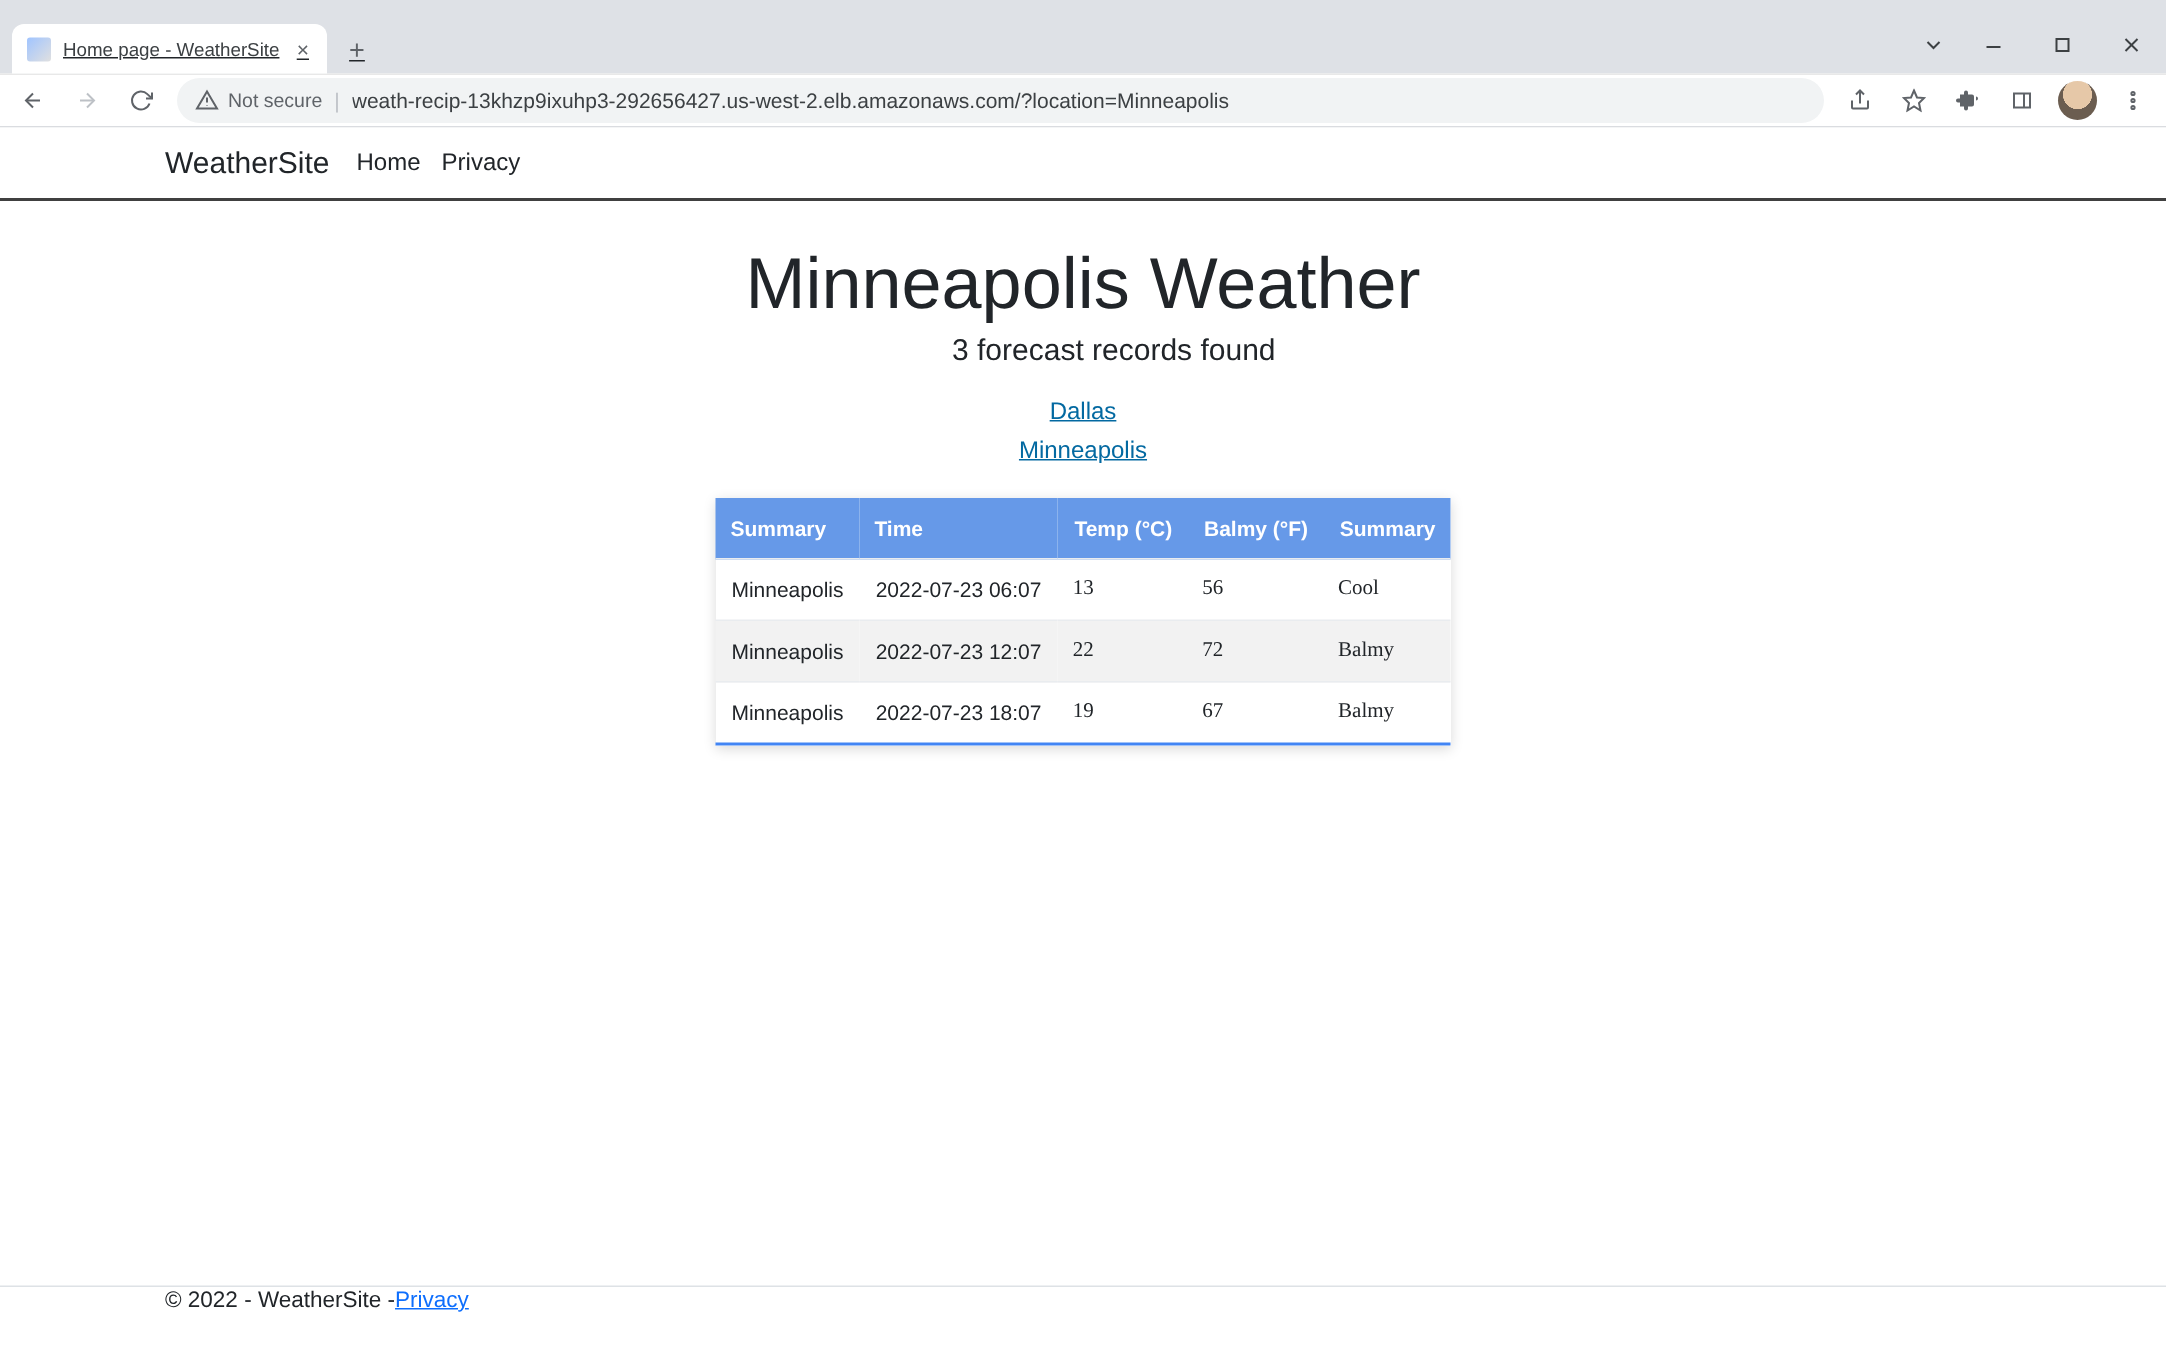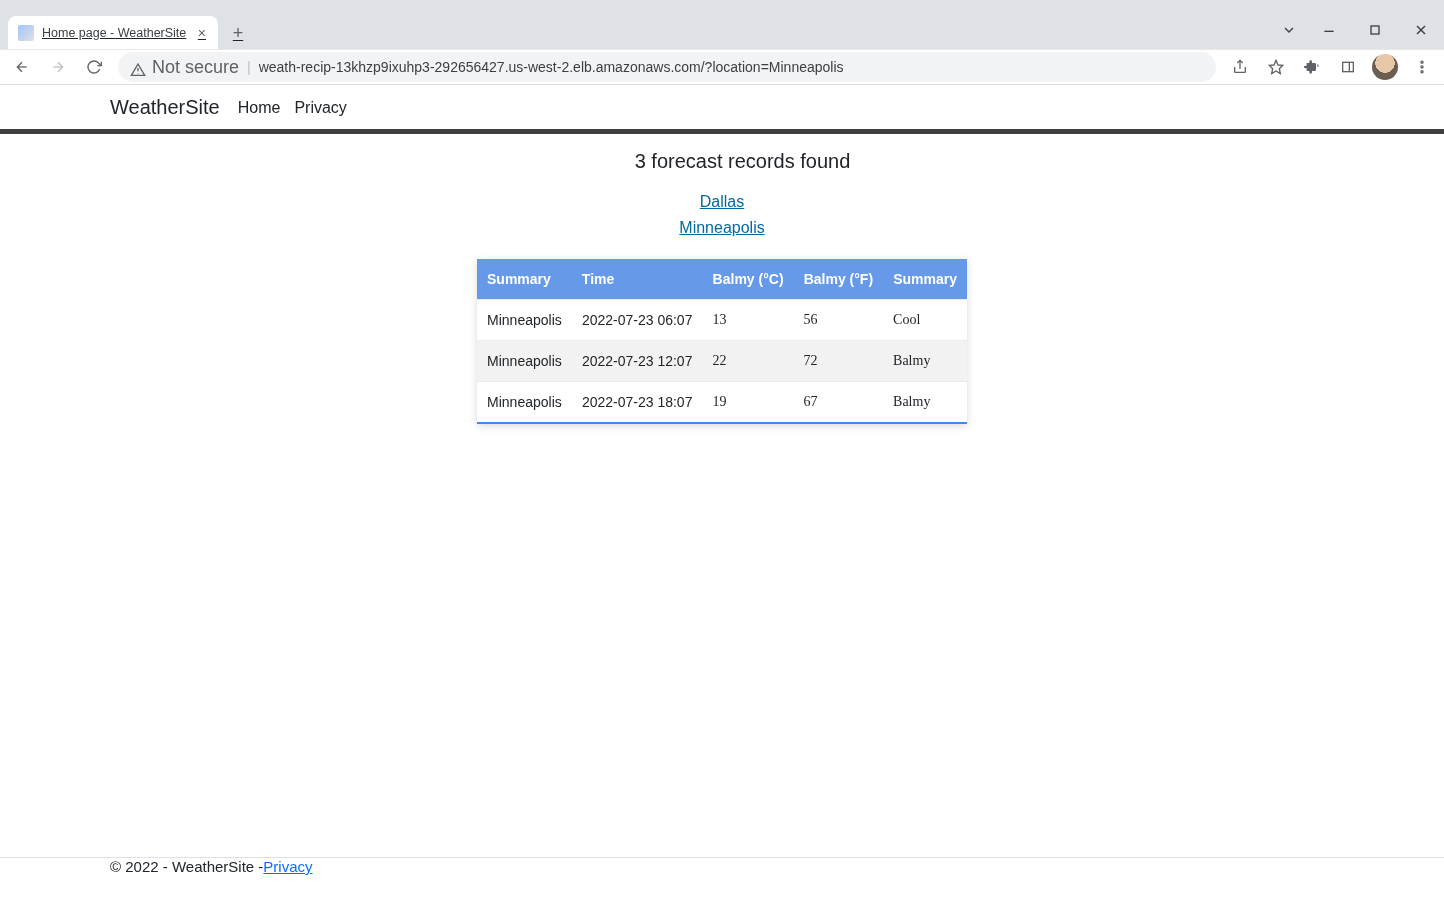--- a/index.html
+++ b/index.html
@@ -13,28 +13,28 @@
     .tab .tab-close { margin-left: auto; font-size: 14px; color: #5f6368; cursor: pointer; padding: 0 2px; }
     .new-tab { width: 28px; height: 28px; display: flex; align-items: center; justify-content: center; color: #5f6368; font-size: 18px; margin-left: 6px; margin-bottom: 2px; cursor: pointer; border-radius: 50%; }
     .window-controls { margin-left: auto; display: flex; align-items:center; height:39px; }
     .win-ctrl { width: 46px; height: 30px; display: flex; align-items: center; justify-content: center; color: #3c4043; cursor:pointer; font-size: 14px; }
     .win-ctrl.chev { width:34px; font-size:16px; }
 
     .toolbar { display: flex; align-items: center; background: #fff; height: 36px; padding: 0 6px; gap: 4px; border-bottom: 1px solid #dadce0; border-top: 1px solid #e8e8e8; }
     .tb-btn { width: 32px; height: 32px; display: flex; align-items: center; justify-content: center; color: #5f6368; border-radius: 50%; cursor:pointer; }
     .tb-btn.disabled { color: #bdc1c6; cursor: default; }
     .omnibox { flex: 1; display: flex; align-items: center; background: #f1f3f4; border-radius: 16px; height: 30px; padding: 0 12px; gap: 8px; font-size: 14px; color: #5f6368; margin: 0 4px; }
-    .omnibox .ns { display:flex; align-items:flex-end; gap:6px; color:#5f6368; font-size:18px;}
+    .omnibox .ns { display:flex; align-items:flex-start; gap:6px; color:#5f6368; font-size:13px;}
     .omnibox .sep { color:#bdc1c6; }
     .omnibox .url { color:#3c4043; flex:1; white-space:nowrap; overflow:hidden; text-overflow:ellipsis;}
     .avatar { width:26px; height:26px; border-radius:50%; background: radial-gradient(circle at 50% 35%, #e6c8a8 45%, #6b5d50 46%); margin: 0 4px; }
 
     
     .page { min-height: calc(899px - 39px - 36px - 52px); border-top: 1px solid #fff; }
-    .navbar { display:flex; align-items:center; height:48px; padding: 0 110px; border-bottom: 5px solid #404040; background:#fff;}
+    .navbar { display:flex; align-items:center; height:48px; padding: 0 110px; border-bottom: 2px solid #404040; background:#fff;}
     .navbar .brand { font-size: 20px; color:#212529; margin-right: 18px;}
     .navbar .nav-link { font-size: 16px; color:#212529; margin-right: 14px; cursor:pointer; text-decoration:none;}
     .main { text-align:center; padding: 16px 0 40px; }
     h1 { font-size: 48px; font-weight: 300; color:#212529; margin: 12px 0 6px; }
     .subtitle { font-size: 16px; margin-bottom: 24px; }
     .records { font-size: 20px; margin-bottom: 20px; margin-left: 41px;}
     .link-block p { margin: 8px 0; }
     .link-block a { color:#0369a1; text-decoration: underline; font-size:16px; cursor:pointer;}
 
     .table-wrap { width: 490px; margin: 22px auto 0; box-shadow: 0 2px 8px rgba(0,0,0,0.15); border-bottom: 2px solid #4285f4;}
@@ -151,32 +151,33 @@
   </div>
 </div>
 
 <div class="page">
   <div class="navbar">
     <span class="brand">WeatherSite</span>
     <a class="nav-link">Home</a>
     <a class="nav-link">Privacy</a>
   </div>
   <div class="main">
+    <h1>Minneapolis Weather</h1>
     <p class="records">3 forecast records found</p>
     <div class="link-block">
       <p><a>Dallas</a></p>
       <p><a>Minneapolis</a></p>
     </div>
     <div class="table-wrap">
       <table>
         <thead>
           <tr>
             <th>Summary</th>
             <th>Time</th>
-            <th class="r">Balmy (°C)</th>
+            <th class="r">Temp (°C)</th>
             <th class="r">Balmy (°F)</th>
             <th class="r">Summary</th>
           </tr>
         </thead>
         <tbody id="table-body">
             <tr>
               <td>Minneapolis</td>
               <td>2022-07-23 06:07</td>
               <td class="r">13</td>
               <td class="r">56</td>

